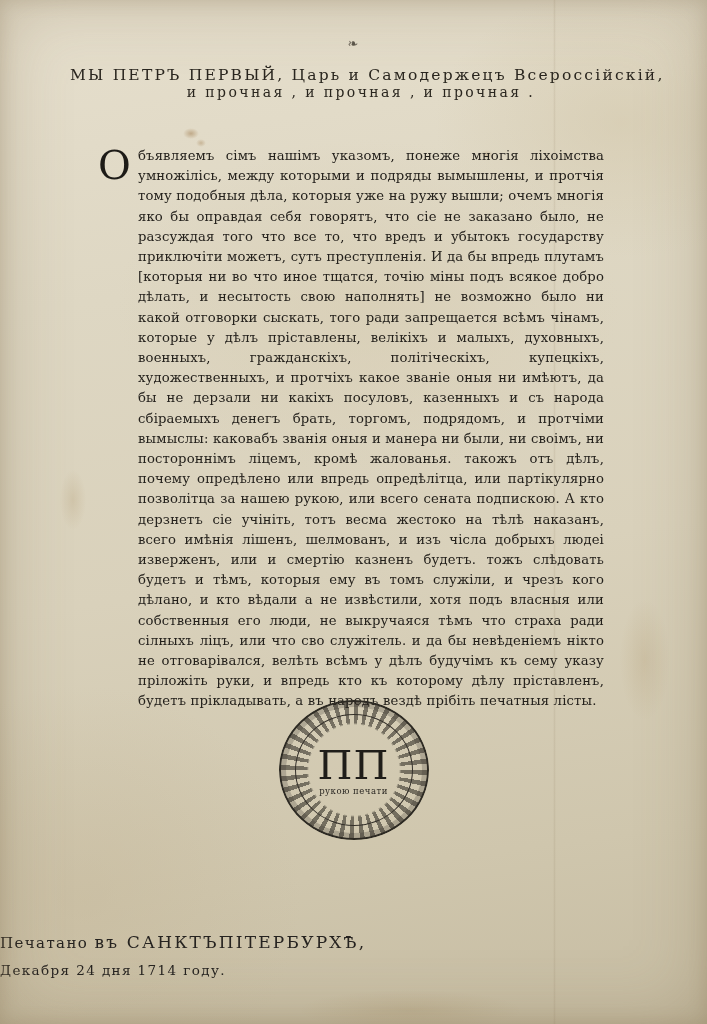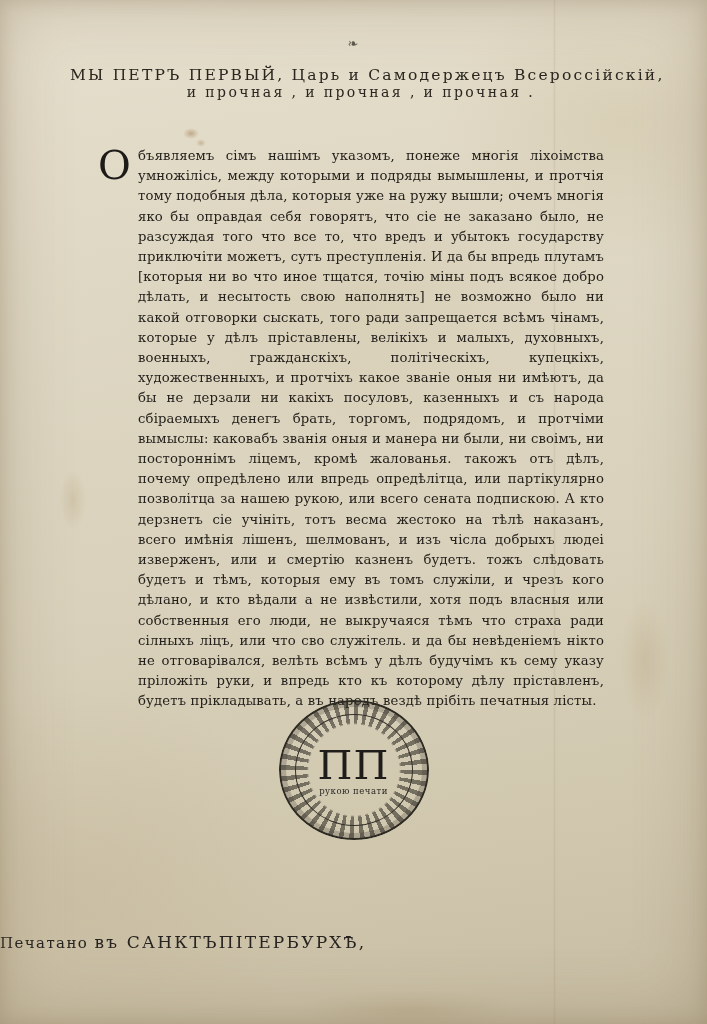--- a/index.html
+++ b/index.html
@@ -227,18 +227,19 @@
           <div class="mono-sub">рукою печати</div>
         </div>
       </div>
     </div>
 
     <div class="imprint">
       <div class="imprint-line-1">
         <span>Печатано</span>
         <span class="big">въ САНКТЪПIТЕРБУРХѢ,</span>
       </div>
+      <div class="imprint-line-2">Декабря 24 дня 1714 году.</div>
     </div>
 
   </div>
 
   <div class="edge-shade"></div>
 </div>
 
 </body></html>

